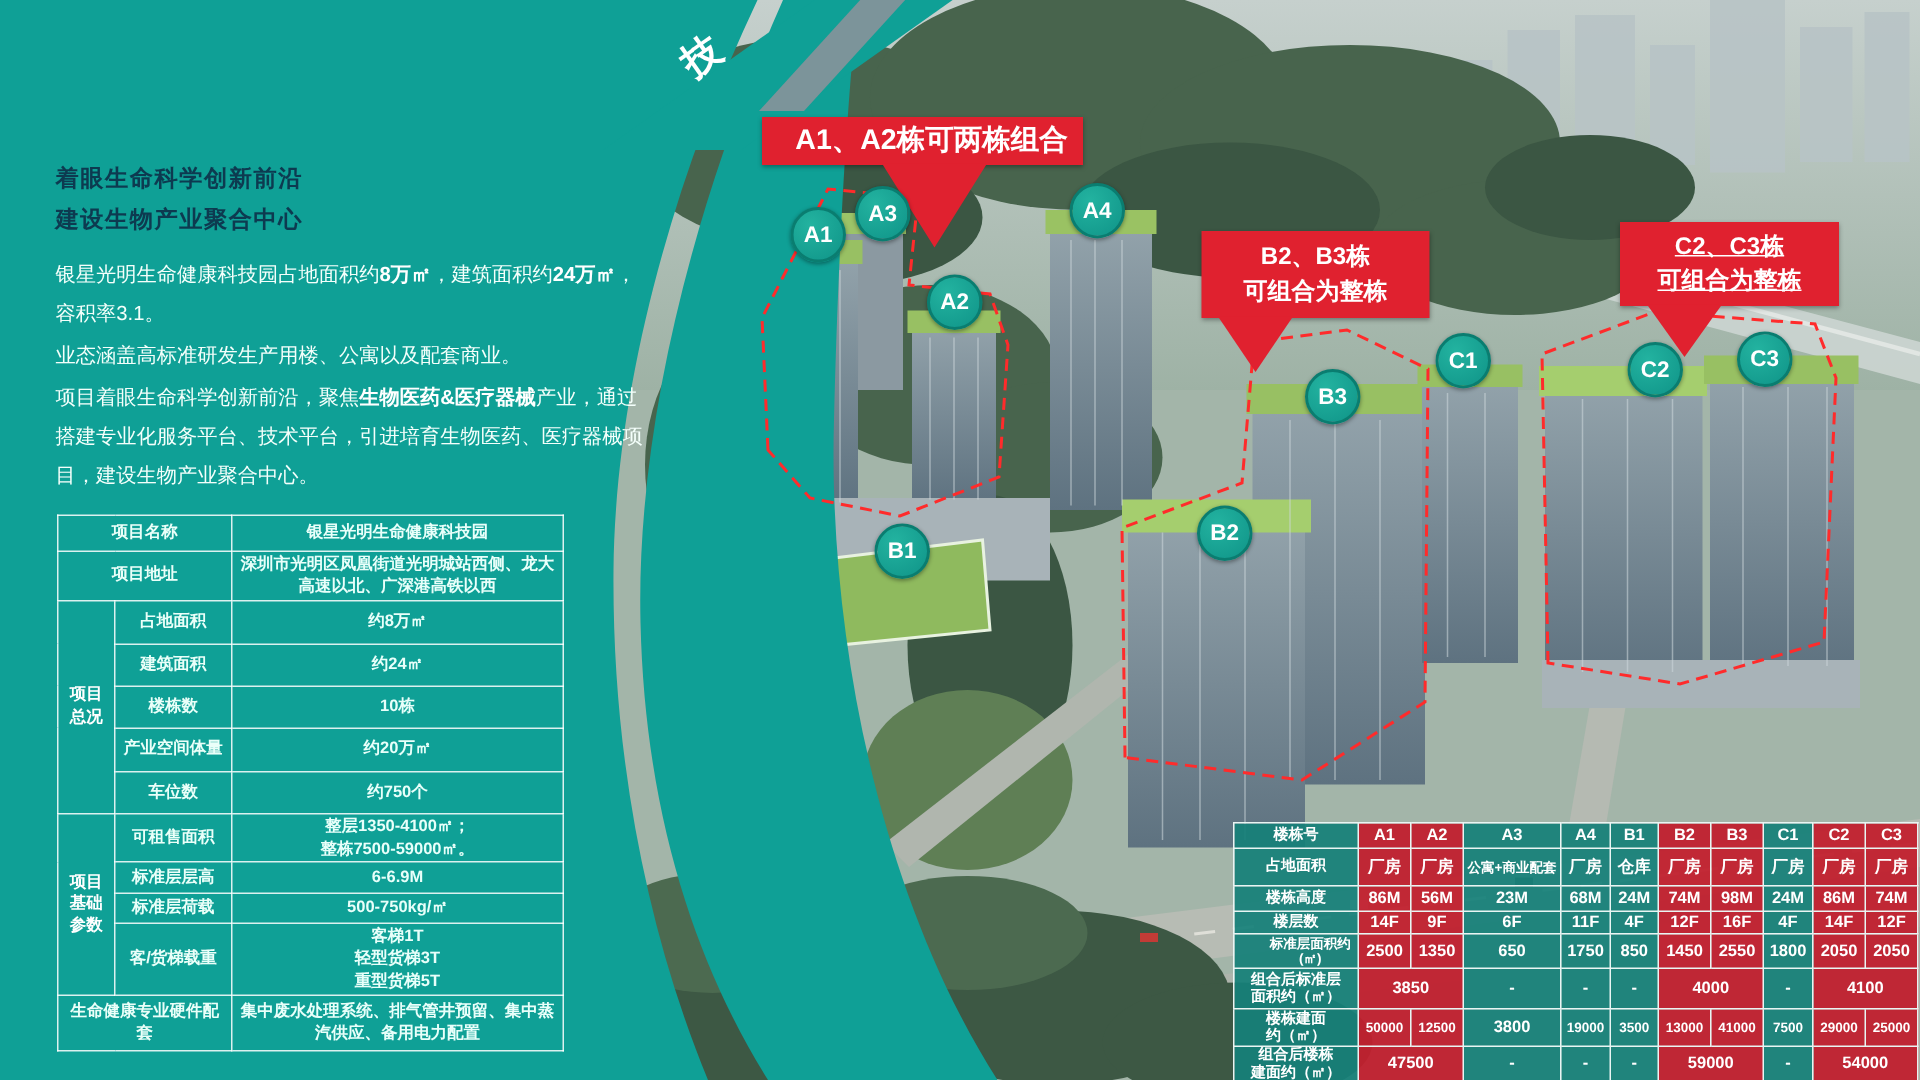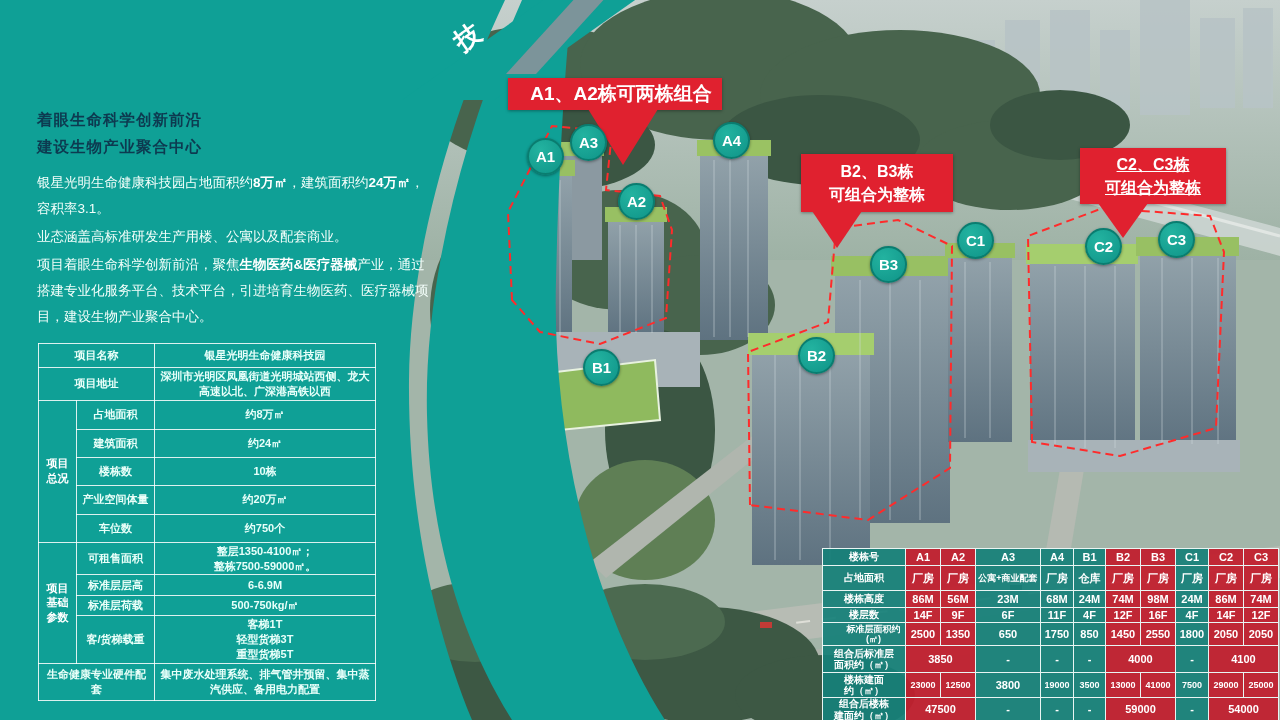--- a/index.html
+++ b/index.html
@@ -381,21 +381,21 @@
           <td class="t">-</td>
           <td class="t">-</td>
           <td class="t">-</td>
           <td class="r" colspan="2">4000</td>
           <td class="t">-</td>
           <td class="r" colspan="2">4100</td>
     </tr>
     <tr style="height:25px">
       <td class="h">楼栋建面
 约（㎡）</td>
-      <td class="r sm">23000</td>
+      <td class="r sm">50000</td>
           <td class="r sm">12500</td>
           <td class="t">3800</td>
           <td class="t sm">19000</td>
           <td class="t sm">3500</td>
           <td class="r sm">13000</td>
           <td class="r sm">41000</td>
           <td class="t sm">7500</td>
           <td class="r sm">29000</td>
           <td class="r sm">25000</td>
     </tr>

